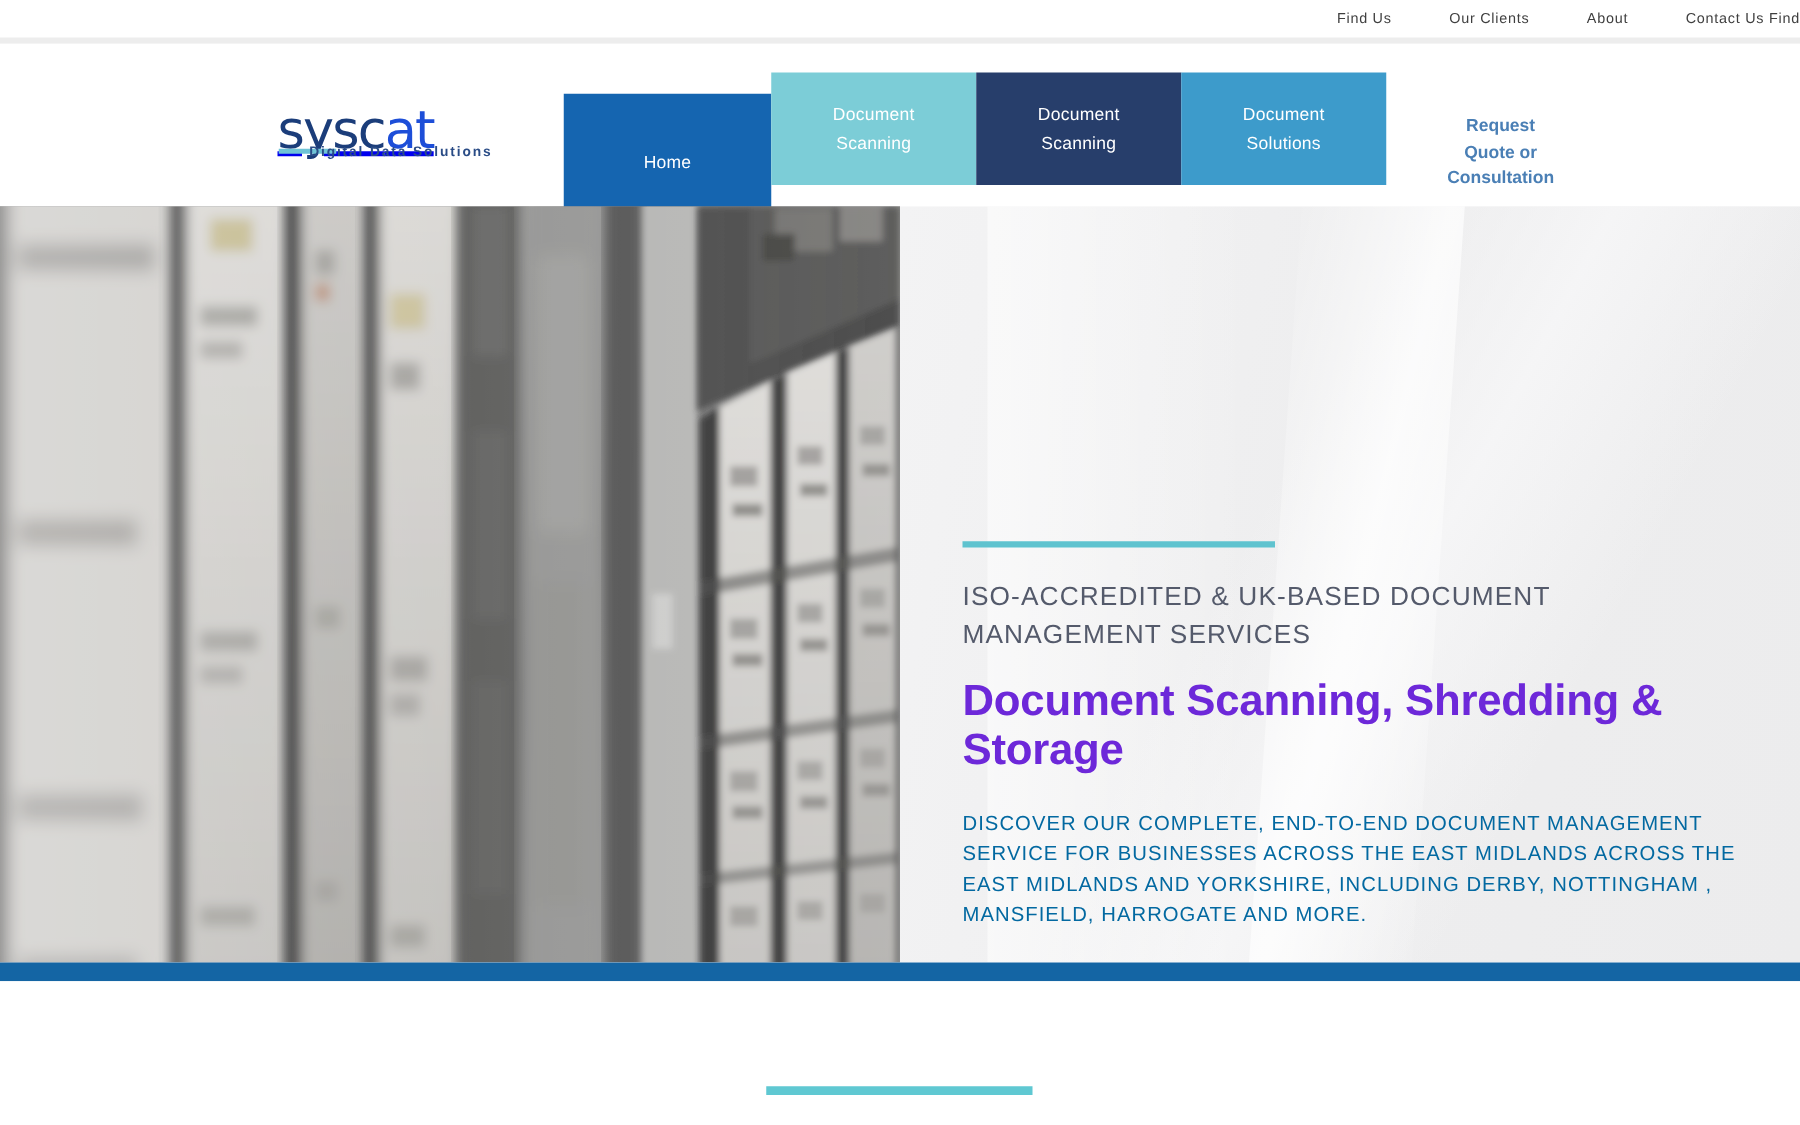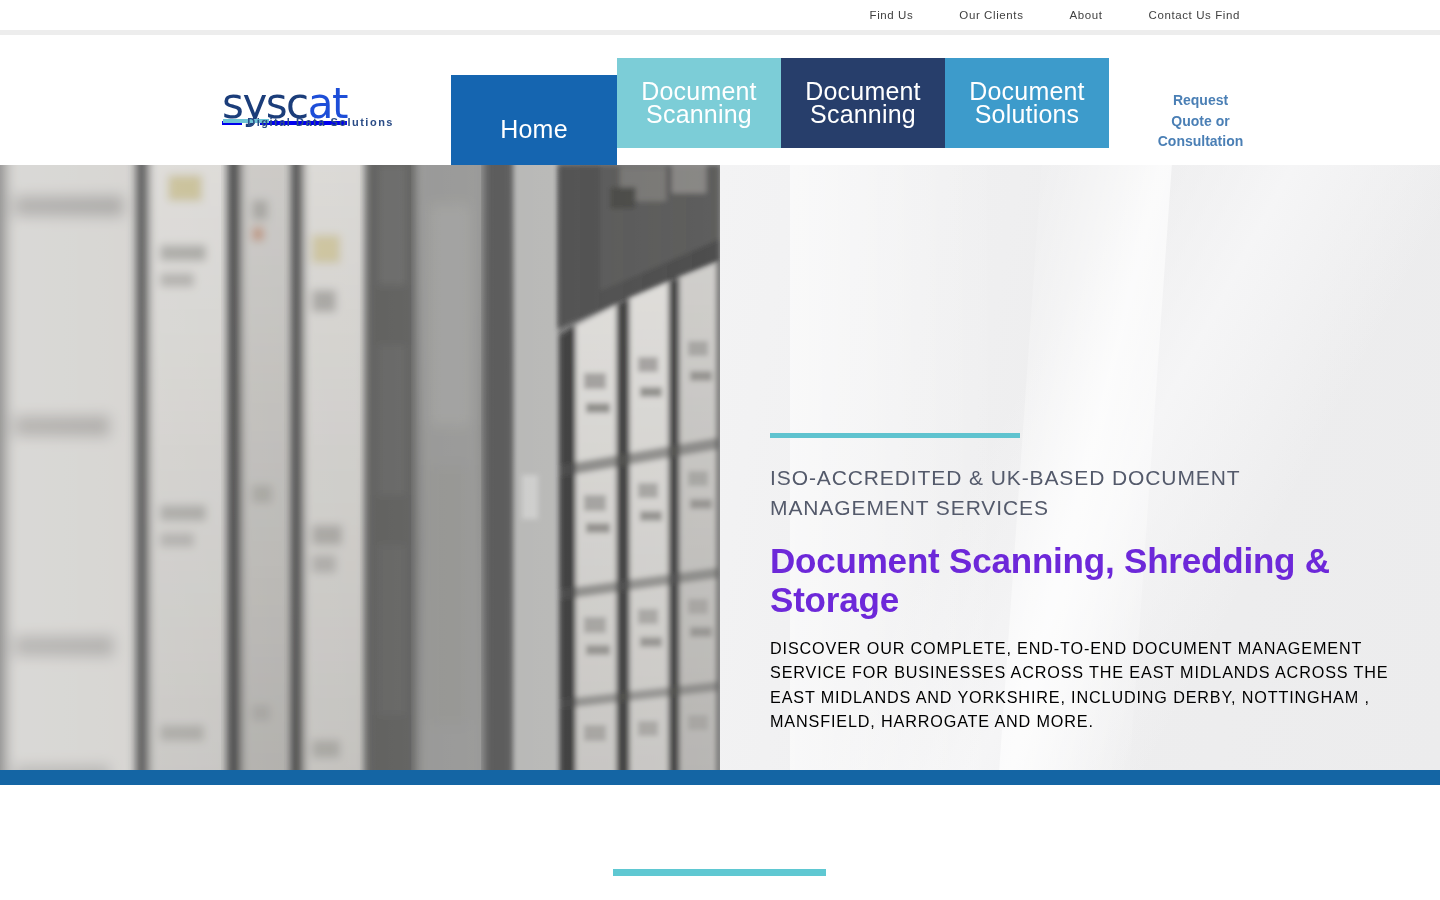--- a/index.html
+++ b/index.html
@@ -28,21 +28,20 @@
   
   .topbar {
     position: absolute;
     left: 0; top: 0;
     width: 1440px;
     height: 30px;
     background: #ffffff;
     display: flex;
     align-items: center;
     justify-content: flex-end;
-    padding-right: 200px;
   }
 
   .topbar-link {
     font-size: 11.5px;
     letter-spacing: 0.6px;
     color: #3f3f3f;
     text-decoration: none;
     margin-left: 46px;
     white-space: nowrap;
     font-weight: 400;
@@ -111,21 +110,21 @@
     top: 0;
     height: 130px;
   }
   .tab {
     position: absolute;
     display: flex;
     align-items: center;
     justify-content: center;
     text-align: center;
     color: #ffffff;
-    font-size: 25px;
+    font-size: 14px;
     line-height: 23px;
     font-weight: 400;
     letter-spacing: 0.2px;
     cursor: pointer;
     text-decoration: none;
     padding: 0 6px;
   }
   .tab-home      { left: 0;   top: 40px; width: 166px; height: 108px; background: #1565b0; }
   .tab-scanning  { left: 166px; top: 23px; width: 164px; height: 90px; background: #7ccdd7; }
   .tab-storage   { left: 330px; top: 23px; width: 164px; height: 90px; background: #273e6b; }
@@ -220,25 +219,25 @@
     margin-top: 18px;
     font-size: 35px;
     line-height: 39px;
     font-weight: 700;
     color: #6d28d9;
     letter-spacing: -0.2px;
     max-width: 560px;
   }
 
   .hero-body {
-    margin-top: 17px;
+    margin-top: 28px;
     font-size: 16.2px;
     line-height: 24.3px;
     letter-spacing: 0.85px;
-    color: #000000;
+    color: #0369a1;
     font-weight: 400;
     max-width: 625px;
   }
 
   
   .blue-band {
     position: absolute;
     left: 0; top: 770px;
     width: 1440px;
     height: 15px;

